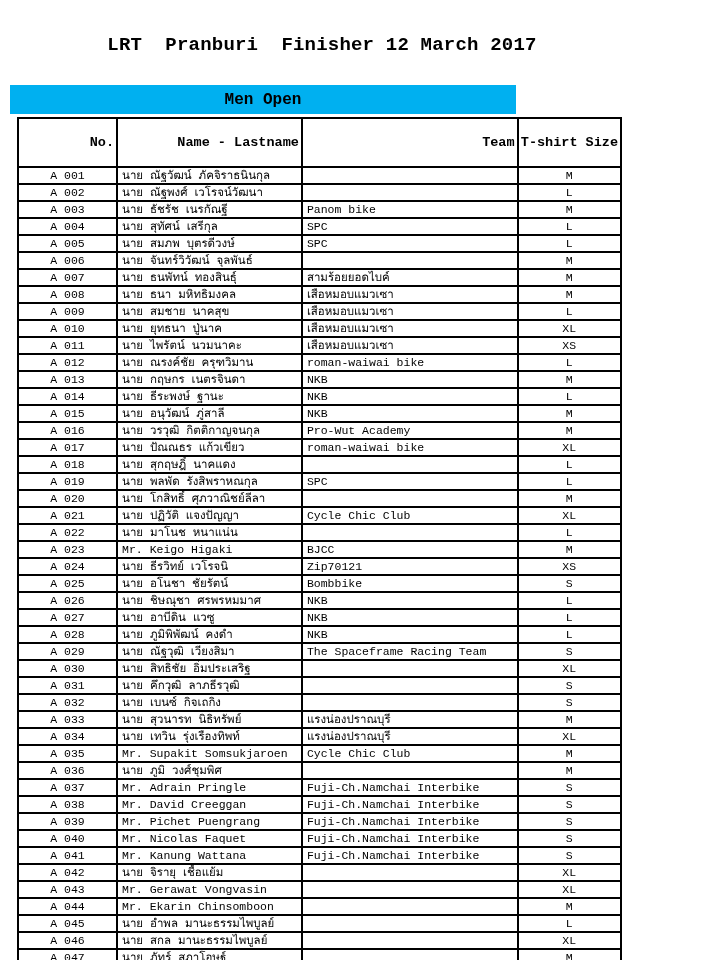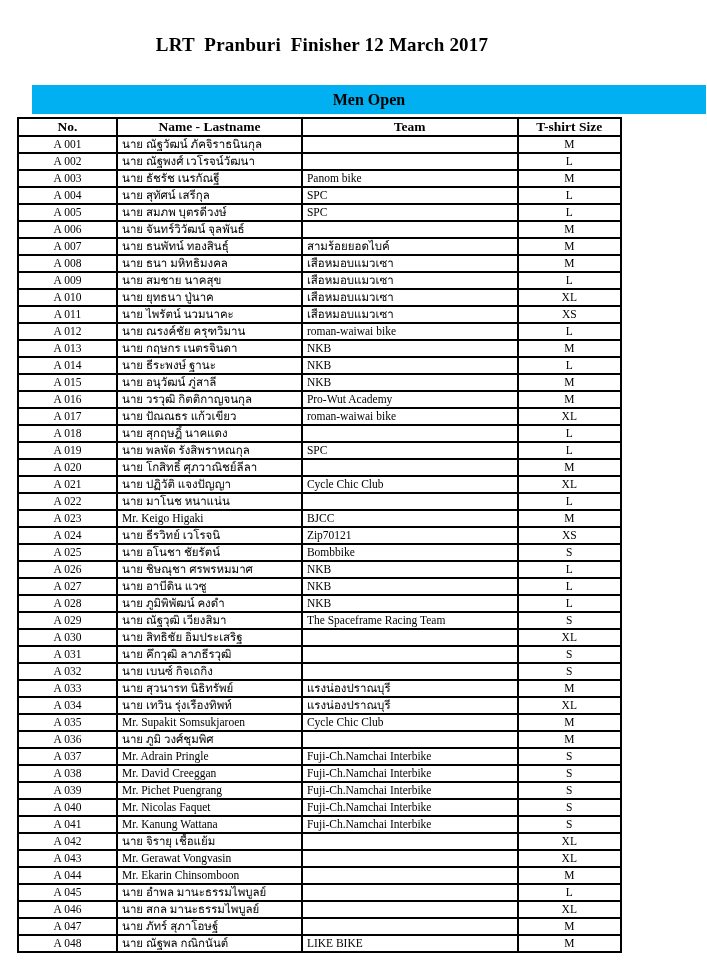--- a/index.html
+++ b/index.html
@@ -1,40 +1,40 @@
 <!DOCTYPE html>
 <html><head>
 <meta charset="utf-8">
 <style>
   html, body { margin: 0; padding: 0; background: #ffffff; }
   .page {
     position: relative;
     width: 707px;
     height: 960px;
     background: #ffffff;
-    font-family: Liberation Serif, serif;
+    font-family: Liberation Mono, monospace;
     color: #000000;
     overflow: hidden;
   }
   .title {
     position: absolute;
     top: 34px;
     left: 17px;
     width: 610px;
     text-align: center;
     font-size: 19px;
     font-weight: bold;
     white-space: pre;
     letter-spacing: 0.2px;
   }
   .banner {
     position: absolute;
     top: 85px;
-    left: 32px;
-    width: 674px;
+    left: 10px;
+    width: 506px;
     height: 29px;
     display: flex;
     align-items: center;
     justify-content: center;
     font-size: 16px;
     font-weight: bold;
   }
   table.results {
     position: absolute;
     top: 117px;
@@ -47,22 +47,22 @@
     border: 2px solid #000000;
     padding: 0 4px;
     overflow: hidden;
     white-space: nowrap;
     box-sizing: border-box;
   }
   .results th {
     height: 17px;
     font-size: 13.5px;
     font-weight: bold;
-    text-align: center;
-    padding: 0 2px;
+    text-align: right;
+    padding: 16px 2px;
   }
   .results td {
     height: 15px;
     font-size: 11.5px;
     line-height: 15px;
   }
   .col-no   { width: 90px;  text-align: center; }
   .col-name { width: 168px; text-align: left; }
   .col-team { width: 196px; text-align: left; }
   .col-size { width: 94px; text-align: center; }

